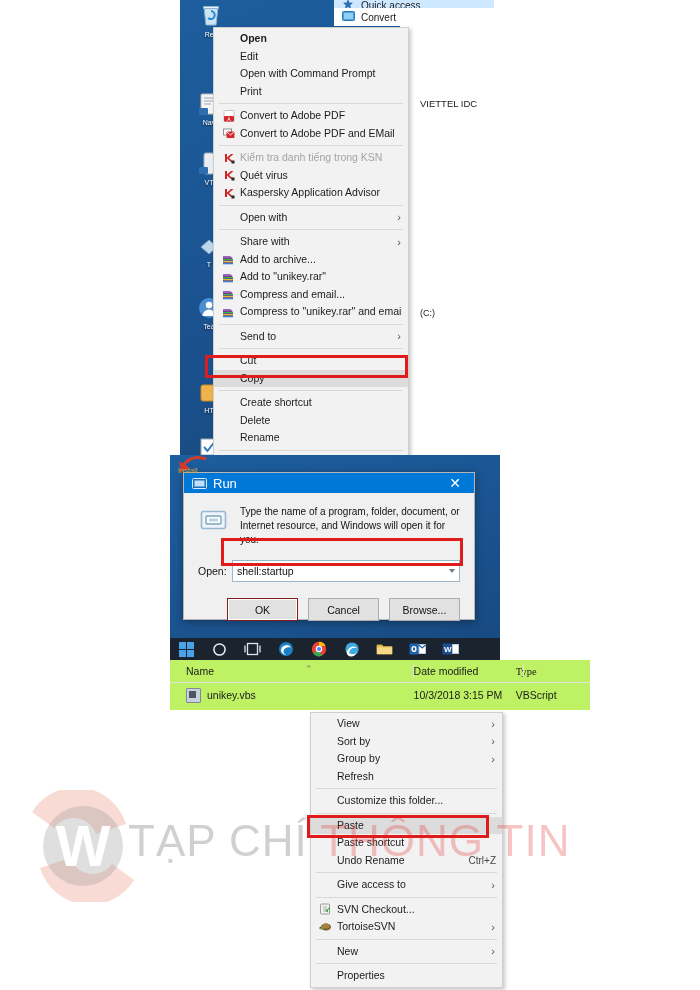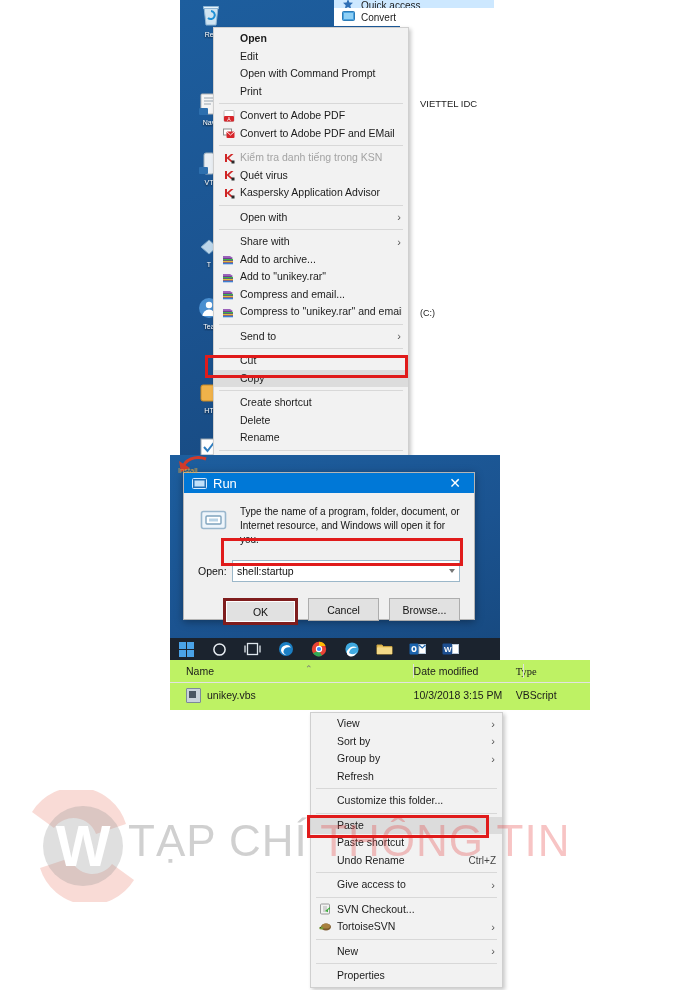--- a/index.html
+++ b/index.html
@@ -118,21 +118,21 @@
   .run-combo .caret{
     position:absolute;right:4px;top:50%;transform:translateY(-50%);
     width:0;height:0;border-left:3px solid transparent;border-right:3px solid transparent;
     border-top:4px solid #777;
   }
   .run-btns{display:flex;justify-content:flex-end;gap:10px;margin:16px 14px 0 0;}
   .run-btn{
     width:69px;height:21px;background:#e1e1e1;border:1px solid #adadad;
     font-size:10.5px;color:#111;display:flex;align-items:center;justify-content:center;
   }
-  .run-btn.def{border:3px solid #7f1d1d;box-shadow:inset 0 0 0 1px #fff;}
+  .run-btn.def{border:1px solid #7f1d1d;box-shadow:inset 0 0 0 1px #fff;}
 
   
   .taskbar{position:absolute;background:#1b232e;display:flex;align-items:center;}
   .tbi{width:33px;height:100%;display:flex;align-items:center;justify-content:center;}
 
   
   .filelist{position:absolute;background:#bef264;}
   .fl-head{
     display:flex;align-items:center;height:22px;font-size:10.5px;color:#1b1b1b;
     border-bottom:1px solid #e3e3e3;position:relative;

